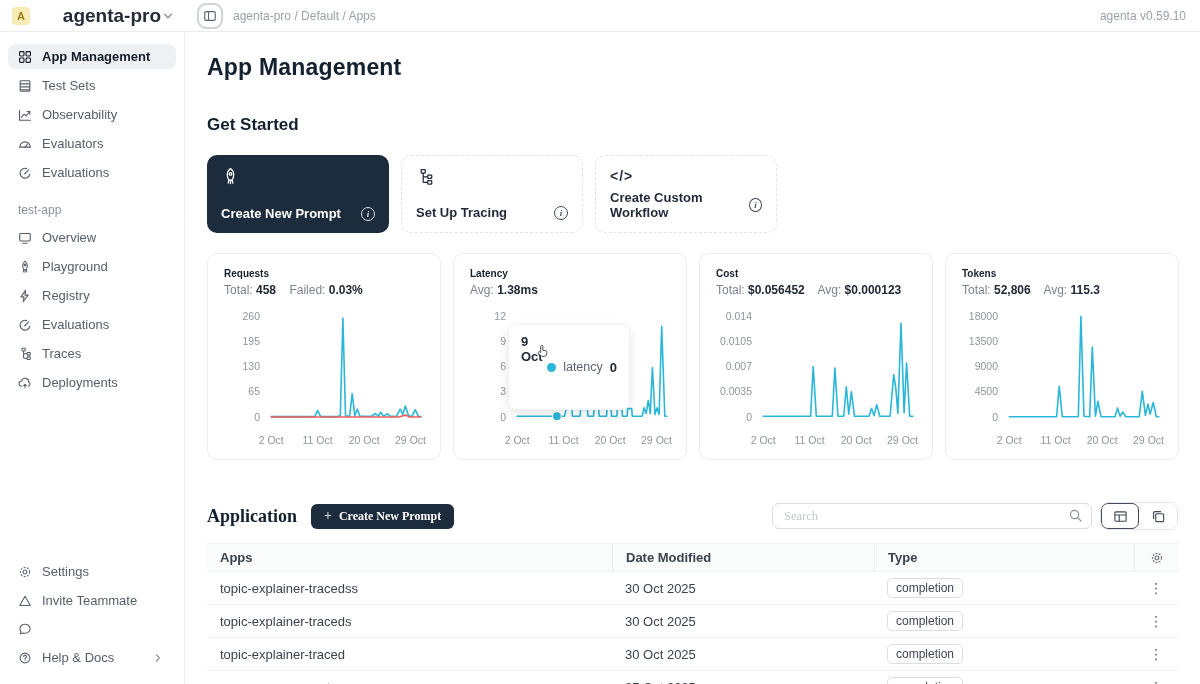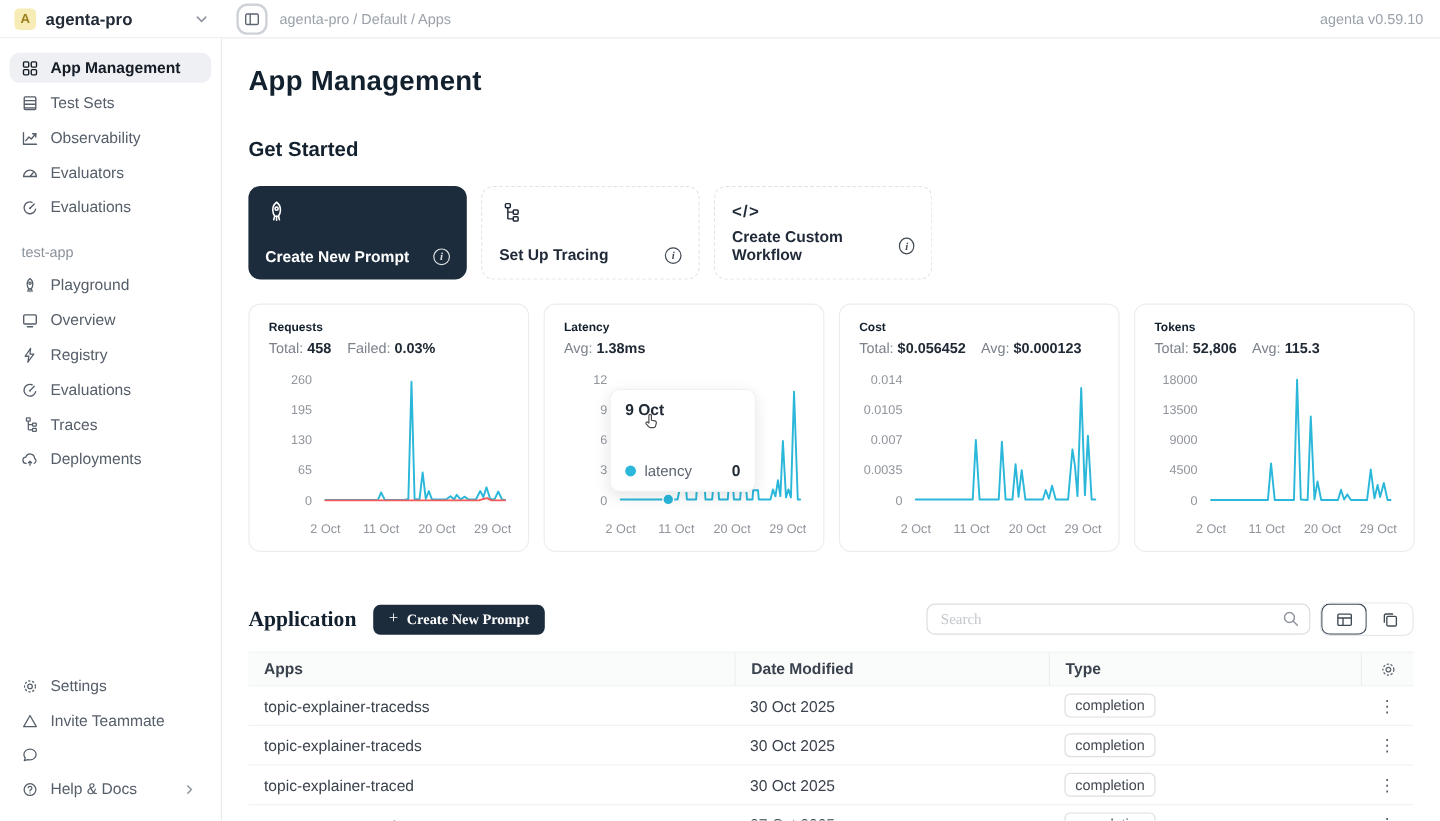--- a/index.html
+++ b/index.html
@@ -4,21 +4,21 @@
 <style>
   * { box-sizing: border-box; margin: 0; padding: 0; }
   html,body { width:1200px; height:684px; overflow:hidden; background:#fff;
     font-family:"Liberation Sans", sans-serif; color:#1f2937; }
   .app { width:1200px; height:684px; display:flex; flex-direction:column; }
 
   
   .topbar { height:32px; flex:0 0 32px; display:flex; align-items:center; border-bottom:1px solid #ececee; background:#fff; }
   .topbar-left { width:185px; flex:0 0 185px; display:flex; align-items:center; padding:0 10px 0 12px; }
   .avatar { width:18px; height:18px; border-radius:4px; background:#f7ecb5; color:#9b7d1c; font-size:11px; font-weight:700; display:flex; align-items:center; justify-content:center; }
-  .ws-name { font-size:14px; font-weight:600; color:#222b36; margin-left:8px; flex:1; }
+  .ws-name { font-size:19px; font-weight:600; color:#222b36; margin-left:8px; flex:1;text-align:right; }
   .chev { color:#8c939c; display:flex; }
   .panel-btn { width:26px; height:26px; margin-left:12px; border-radius:9px; border:2px solid #cfd2d6; background:#fff; display:flex; align-items:center; justify-content:center; color:#5b6470; cursor:pointer; }
   .breadcrumb { font-size:12px; color:#9aa1aa; margin-left:10px; }
   .version { margin-left:auto; font-size:12px; color:#9aa1aa; padding-right:14px; }
 
   .body-row { flex:1; display:flex; min-height:0; }
 
   
   .sidebar { width:185px; flex:0 0 185px; border-right:1px solid #ececee; display:flex; flex-direction:column; padding:12px 8px 10px 8px; background:#fff; }
   .side-item { display:flex; align-items:center; gap:10px; padding:5px 10px; border-radius:8px; font-size:13px; color:#555e69; cursor:pointer; margin-bottom:4px; }
@@ -47,21 +47,21 @@
   
   .charts-row { display:flex; gap:12px; margin-top:20px; }
   .chart-card { width:234px; height:207px; border:1px solid #ebedef; border-radius:10px; padding:14px 16px; position:relative; background:#fff; }
   .chart-title { font-size:10px; font-weight:700; color:#13202e; }
   .chart-stats { margin-top:4px; font-size:12px; color:#7b828c; }
   .chart-stats b { color:#202a35; font-weight:700; margin-right:10px; }
   .chart-plot { margin-top:6px; }
   svg text.tick { font-family:"Liberation Sans",sans-serif; font-size:10.5px; fill:#90959c; }
 
   
-  .tooltip { position:absolute; left:54px; top:70px; width:122px; height:86px; background:rgba(255,255,255,.95); border:1px solid #f1f1f2; border-radius:8px; box-shadow:0 4px 12px rgba(0,0,0,.10); padding:9px 12px; display:flex; flex-direction:column; justify-content:space-between; z-index:4; }
+  .tooltip { position:absolute; left:54px; top:70px; width:122px; height:86px; background:rgba(255,255,255,.95); border:1px solid #f1f1f2; border-radius:8px; box-shadow:0 4px 12px rgba(0,0,0,.10); padding:9px 12px; display:flex; flex-direction:row; z-index:4; }
   .tooltip-date { font-size:13px; font-weight:700; color:#202a35; }
   .tooltip-row { display:flex; align-items:center; gap:7px; font-size:12.5px; color:#5b6470; }
   .tooltip-dot { width:9px; height:9px; border-radius:50%; background:#2ab7d9; }
   .tooltip-val { margin-left:auto; font-size:13px; font-weight:700; color:#202a35; }
   .cursor { position:absolute; left:80px; top:89px; z-index:5; }
 
   
   .app-header { display:flex; align-items:center; margin-top:42px;font-family:Liberation Serif, serif; }
   .app-title { font-size:18px; font-weight:700; color:#13202e; }
   .create-btn { margin-left:14px; height:25px; background:#1c2c3c; color:#fff; border:none; border-radius:6px; font-size:12px; font-weight:600; display:flex; align-items:center; gap:7px; padding:0 13px; cursor:pointer; font-family:inherit; }
@@ -169,36 +169,36 @@
               <circle cx="8" cy="8.6" r="0.9" fill="currentColor" stroke="none"></circle>
             </svg>
           </span>
         <span>Evaluations</span>
       </div>
 
       <div class="side-section">test-app</div>
 
       <div class="side-item">
         <span class="ic">
+            <svg width="14" height="14" viewBox="0 0 16 16" fill="none" stroke="currentColor" stroke-width="1.3" stroke-linecap="round">
+              <rect x="2" y="2.8" width="12" height="8.6" rx="1"></rect>
+              <path d="M5.5 14h5"></path>
+            </svg>
+          </span>
+        <span>Overview</span>
+      </div>
+      <div class="side-item">
+        <span class="ic">
             <svg width="14" height="14" viewBox="0 0 16 16" fill="none" stroke="currentColor" stroke-width="1.2" stroke-linecap="round" stroke-linejoin="round">
               <path d="M8 1.3c1.9 1.4 2.7 3.4 2.7 5.4 0 1.6-.5 3.1-1.5 4.4H6.8C5.8 9.8 5.3 8.3 5.3 6.7c0-2 .8-4 2.7-5.4z"></path>
               <circle cx="8" cy="5.8" r="1.1"></circle>
               <path d="M6.6 11.1L6 13.6M9.4 11.1l.6 2.5M8 11.1v2.8"></path>
             </svg>
           </span>
         <span>Playground</span>
-      </div>
-      <div class="side-item">
-        <span class="ic">
-            <svg width="14" height="14" viewBox="0 0 16 16" fill="none" stroke="currentColor" stroke-width="1.3" stroke-linecap="round">
-              <rect x="2" y="2.8" width="12" height="8.6" rx="1"></rect>
-              <path d="M5.5 14h5"></path>
-            </svg>
-          </span>
-        <span>Overview</span>
       </div>
       <div class="side-item">
         <span class="ic">
             <svg width="14" height="14" viewBox="0 0 16 16" fill="none" stroke="currentColor" stroke-width="1.2" stroke-linejoin="round">
               <path d="M8.6 1.4L3.4 9h3.5l-1 5.6L11.6 7H8z"></path>
             </svg>
           </span>
         <span>Registry</span>
       </div>
       <div class="side-item">

